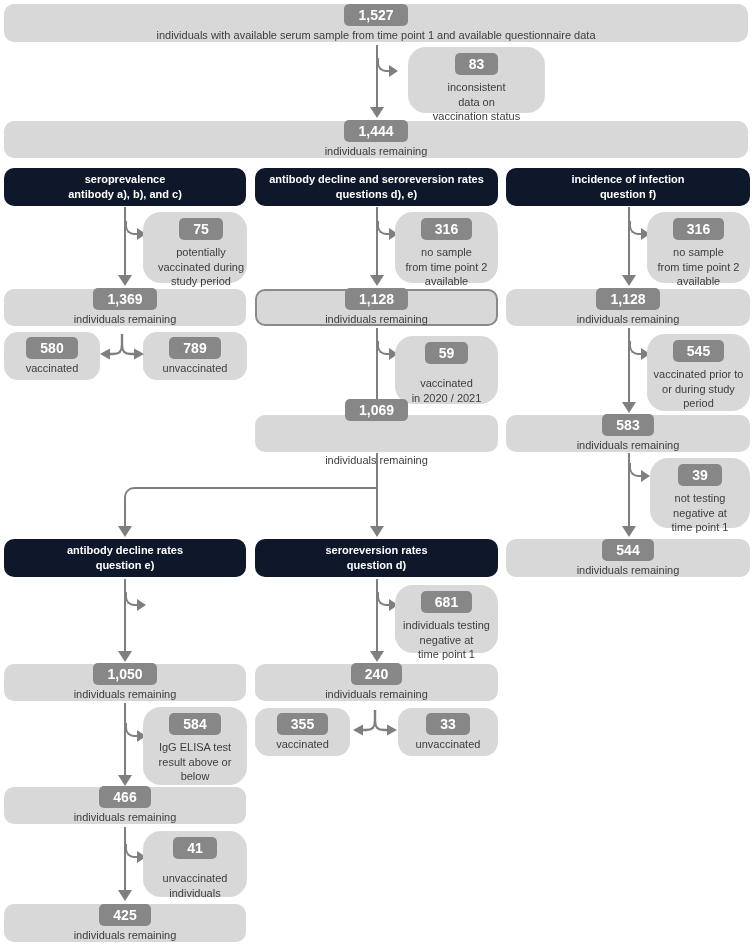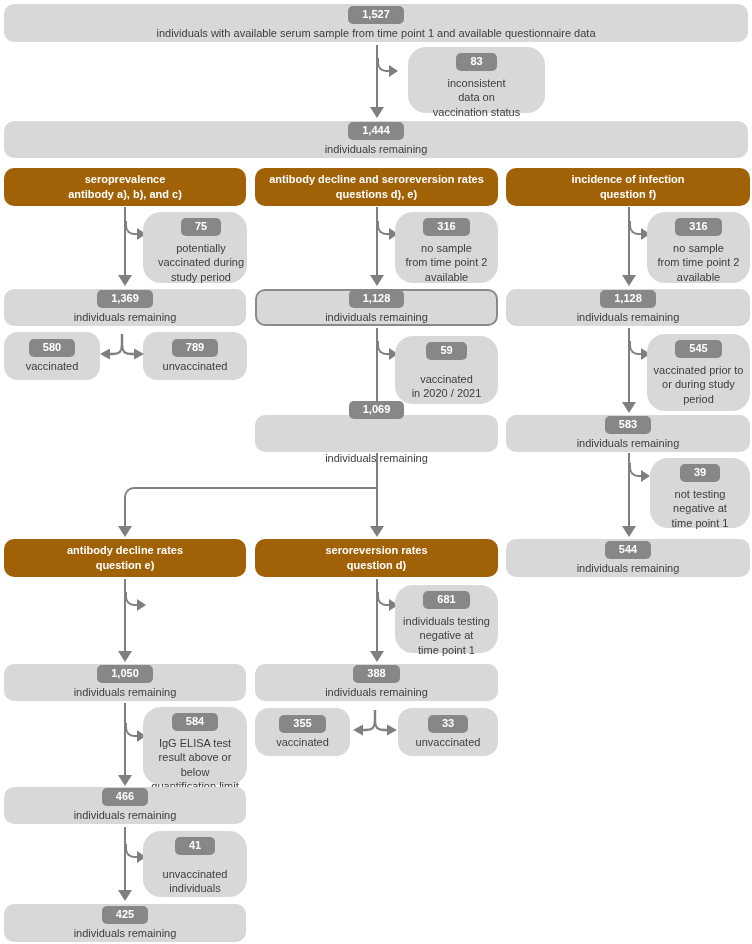--- a/index.html
+++ b/index.html
@@ -8,24 +8,24 @@
     font-family:"Liberation Sans",sans-serif;overflow:hidden;
   }
   .box{
     position:absolute;box-sizing:border-box;background:#d8d8d8;color:#3d3d3d;
     display:flex;flex-direction:column;align-items:center;justify-content:center;
     text-align:center;font-size:11px;line-height:1.32;
   }
   .r10{border-radius:10px;}
   .r14{border-radius:14px;}
   .r16{border-radius:18px;}
-  .dark{background:#a16207;color:#ffffff;font-weight:700;}
+  .dark{background:#0f172a;color:#ffffff;font-weight:700;}
   .outlined{border:2px solid #8a8a8a;}
   .badge{
-    background:#878787;color:#ffffff;font-weight:700;font-size:11px;
+    background:#878787;color:#ffffff;font-weight:700;font-size:14px;
     border-radius:5px;padding:1px 14px;margin-bottom:2px;display:inline-block;
     line-height:1.45;
   }
   .sidebox{justify-content:flex-start;padding-top:6px;}
   .sidebox .lines{margin-top:3px;}
   .sidebox .lines.gaptop{margin-top:10px;}
   .vline{position:absolute;width:2px;background:#7f7f7f;}
   .corner{position:absolute;border-top:2px solid #7f7f7f;border-left:2px solid #7f7f7f;border-top-left-radius:10px;box-sizing:border-box;}
   .hook{position:absolute;width:14px;height:14px;border-left:2px solid #7f7f7f;border-bottom:2px solid #7f7f7f;border-bottom-left-radius:9px;box-sizing:border-box;}
   .ah-d{position:absolute;width:0;height:0;border-left:7px solid transparent;border-right:7px solid transparent;border-top:11px solid #7f7f7f;}
@@ -223,21 +223,21 @@
       <div>negative at</div>
       <div>time point 1</div>
     </div>
   </div>
 
   <div class="box r10" style="left:4px;top:664px;width:242px;height:37px;">
     <span class="badge">1,050</span>
     <div>individuals remaining</div>
   </div>
   <div class="box r10" style="left:255px;top:664px;width:243px;height:37px;">
-    <span class="badge">388</span>
+    <span class="badge">240</span>
     <div>individuals remaining</div>
   </div>
 
   <div class="vline" style="left:124px;top:703px;height:73px;"></div>
   <div class="ah-d" style="left:118px;top:775px;"></div>
   <div class="hook" style="left:125px;top:723px;"></div>
   <div class="ah-r" style="left:137px;top:730px;"></div>
   <div class="box r16 sidebox" style="left:143px;top:707px;width:104px;height:78px;">
     <span class="badge">584</span>
     <div class="lines">

